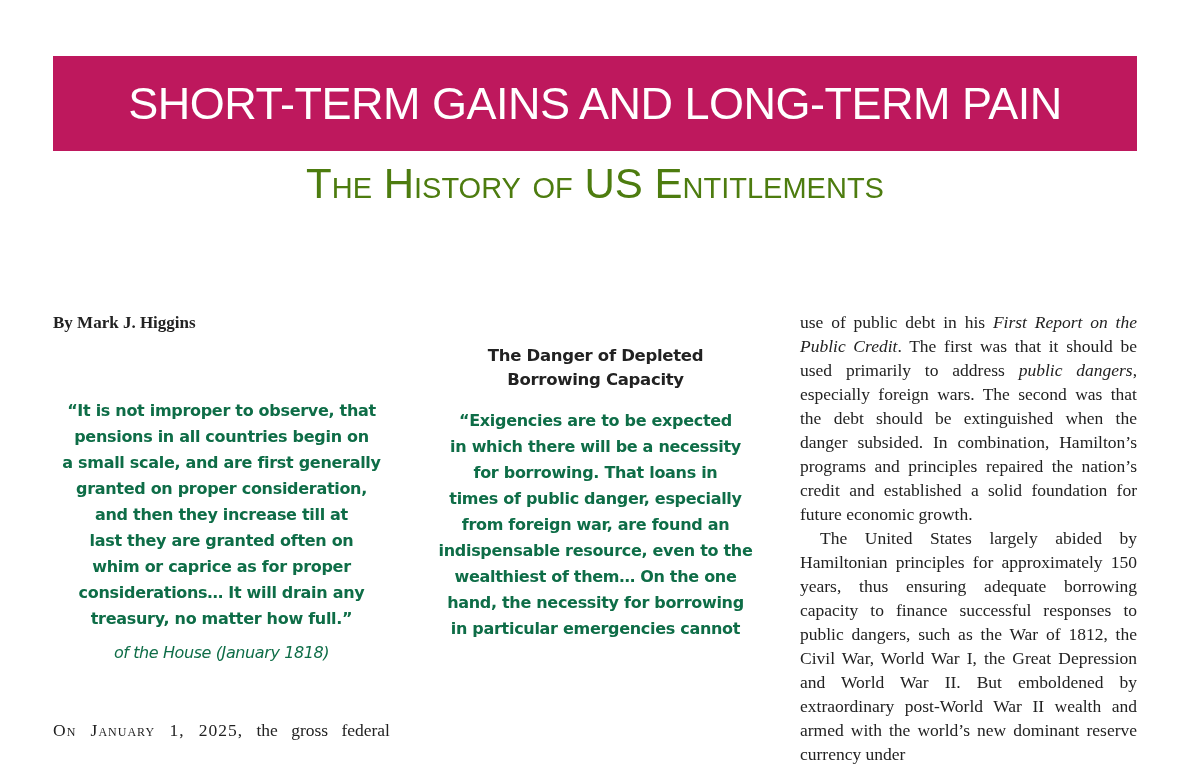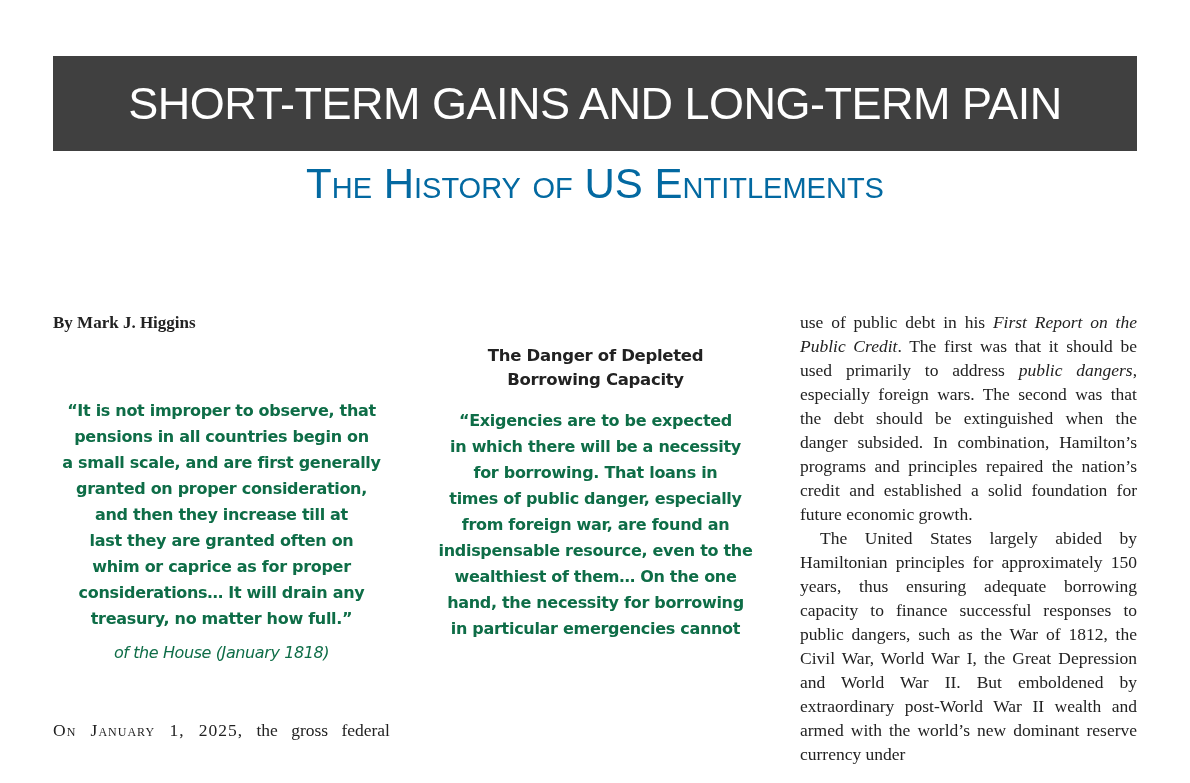--- a/index.html
+++ b/index.html
@@ -1,25 +1,25 @@
 <!DOCTYPE html>
 <html><head>
 <meta charset="utf-8">
 <style>
   html, body { margin:0; padding:0; background:#ffffff; }
   body { width:1190px; height:783px; overflow:hidden; position:relative; }
   .banner {
     position:absolute; left:53px; top:56px; width:1084px; height:95px;
-    background:#404040; color:#ffffff;
+    background:#be185d; color:#ffffff;
     display:flex; align-items:center; justify-content:center;
     font-family:"Liberation Sans", sans-serif; font-size:45px; letter-spacing:-0.5px;
   }
   .subtitle {
     position:absolute; left:53px; top:160px; width:1084px; text-align:center;
-    color:#0369a1; font-family:"Liberation Sans", sans-serif; font-size:42px;
+    color:#4d7c0f; font-family:"Liberation Sans", sans-serif; font-size:42px;
     font-variant:small-caps; letter-spacing:0px;
   }
   .col { position:absolute; top:310px; width:337px; }
   .col1 { left:53px; }
   .col2 { left:427px; }
   .col3 { left:800px; }
   .body-text {
     font-family:"Liberation Serif", serif; font-size:17.5px; line-height:24px;
     color:#222222; text-align:justify; margin:0; hyphens:manual;
   }

